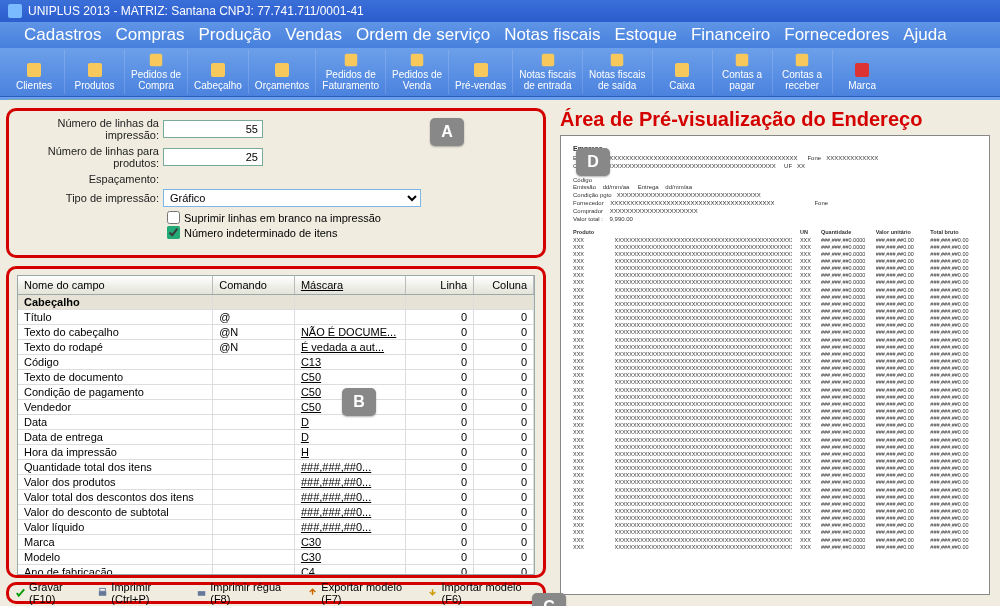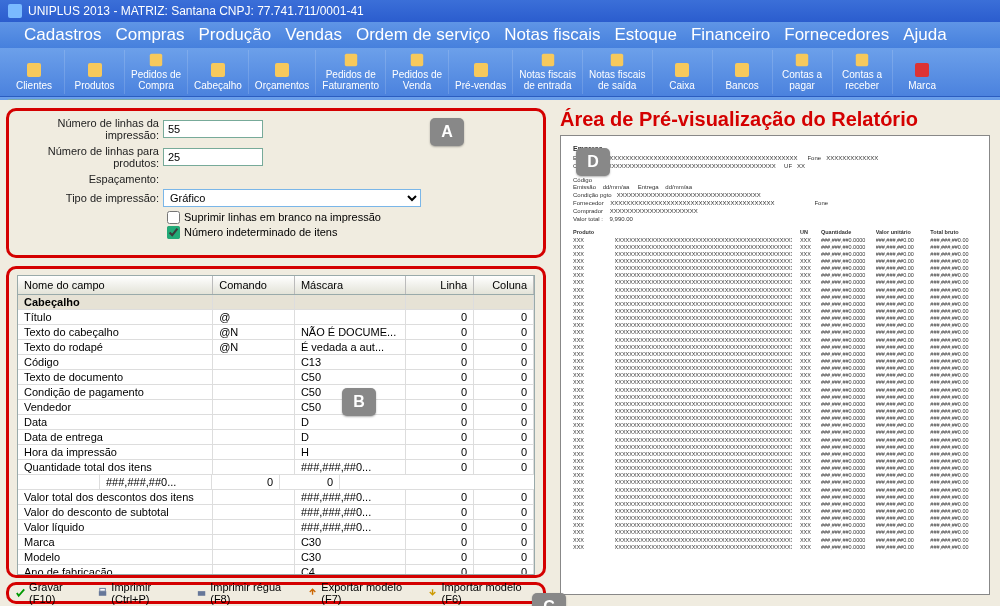--- a/index.html
+++ b/index.html
@@ -16,29 +16,29 @@
 .tabrow { background: linear-gradient(#6ca0ea,#4b82de); padding:2px 6px 0; display:flex; }
 .tab { background:#fff; color:#444; border-radius:4px 4px 0 0; padding:3px 10px 3px 8px; font-size:11px; display:flex; align-items:center; gap:6px; border:1px solid #7aa; border-bottom:none;}
 .tab .tclose{color:#c07000;font-weight:bold;}
 
 .content { position:absolute; top:100px; left:0; right:0; bottom:0; background:#f0ece0;}
 .leftpanel { position:absolute; left:6px; top:8px; width:540px; }
 .redbox { border:3px solid #d40000; border-radius:10px; background:#f0ece0; padding:6px 8px; position:relative; }
 .redbox.formbox{height:150px;}
 .formrow { display:flex; align-items:center; margin-bottom:4px; }
 .formrow label{ width:146px; text-align:right; padding-right:4px; color:#222; font-size:11px;}
-.formrow input[type=text]{ width:100px; padding:2px 4px; border:1px solid #7a9; background:#fff; font-size:11px;}
+.formrow input[type=text]{ width:100px; text-align:right; padding:2px 4px; border:1px solid #7a9; background:#fff; font-size:11px;}
 .formrow select{ width:258px; padding:1px 2px; border:1px solid #7ab6e8; background:#fff; font-size:11px;}
-.check{display:flex;gap:4px;margin-left:150px;font-size:11px;margin-top:2px;}
+.check{display:flex;align-items:center;gap:4px;margin-left:150px;font-size:11px;margin-top:2px;}
 .check input{accent-color:#2a7;}
 
 .tablebox{margin-top:8px; height:312px; overflow:hidden;}
 .gridhdr{display:flex;background:linear-gradient(#fff,#e3e3d8);border:1px solid #9aa;font-size:11px;}
 .gridhdr div{padding:3px 6px;border-right:1px solid #bbb;}
-.col1{width:196px;} .col2{width:82px;} .col3{width:112px;} .col4{width:68px;text-align:right;} .col5{width:60px;text-align:right;}
+.col1{width:196px;} .col2{width:82px;} .col3{width:112px;text-decoration:underline;} .col4{width:68px;text-align:right;} .col5{width:60px;text-align:right;}
 .gridbody{border:1px solid #9aa;border-top:none;background:#fff;overflow:auto;height:280px;}
 .gridrow{display:flex;font-size:11px;border-bottom:1px solid #ddd;}
 .gridrow div{padding:1px 6px;border-right:1px solid #ddd;overflow:hidden;white-space:nowrap;text-overflow:ellipsis;}
 .gridrow.section{background:#e6e2d5;font-weight:bold;}
 .footbar{margin-top:4px;height:22px;display:flex;align-items:center;gap:10px;padding:2px 6px;font-size:11px;}
 .footbar span{display:flex;align-items:center;gap:3px;}
 .fi{width:12px;height:12px;display:inline-block;}
 
 .preview{position:absolute;left:560px;top:8px;right:10px;}
 .pvtitle{color:#d40000;font-weight:bold;font-size:20px;font-family:Arial;}
@@ -140,26 +140,20 @@
         <rect x="2" y="2" width="14" height="14" rx="2" fill="#f7c95c"></rect>
       </svg>
       <span style="white-space:pre-line;line-height:1.1">Notas fiscais
 de saída</span>
     </div>
     <div class="tbtn">
       <svg viewBox="0 0 18 18">
         <rect x="2" y="2" width="14" height="14" rx="2" fill="#f7c95c"></rect>
       </svg>
       <span style="white-space:pre-line;line-height:1.1">Caixa</span>
-    </div>
-    <div class="tbtn">
-      <svg viewBox="0 0 18 18">
-        <rect x="2" y="2" width="14" height="14" rx="2" fill="#f7c95c"></rect>
-      </svg>
-      <span style="white-space:pre-line;line-height:1.1">Bancos</span>
     </div>
     <div class="tbtn">
       <svg viewBox="0 0 18 18">
         <rect x="2" y="2" width="14" height="14" rx="2" fill="#f7c95c"></rect>
       </svg>
       <span style="white-space:pre-line;line-height:1.1">Contas a
 pagar</span>
     </div>
     <div class="tbtn">
       <svg viewBox="0 0 18 18">
@@ -298,20 +292,21 @@
             <div class="col5">0</div>
           </div>
           <div class="gridrow">
             <div class="col1">Quantidade total dos itens</div>
             <div class="col2"></div>
             <div class="col3">###,###,##0...</div>
             <div class="col4">0</div>
             <div class="col5">0</div>
           </div>
           <div class="gridrow">
+            <div class="col1">Valor dos produtos</div>
             <div class="col2"></div>
             <div class="col3">###,###,##0...</div>
             <div class="col4">0</div>
             <div class="col5">0</div>
           </div>
           <div class="gridrow">
             <div class="col1">Valor total dos descontos dos itens</div>
             <div class="col2"></div>
             <div class="col3">###,###,##0...</div>
             <div class="col4">0</div>
@@ -384,21 +379,21 @@
       <span>
           <svg class="fi" viewBox="0 0 12 12">
             <path d="M6 8V2m-3 3l3 3 3-3" stroke="#c90" stroke-width="1.5" fill="none"></path>
           </svg>
           <span>Importar modelo (F6)</span>
         </span>
     </div>
   </div>
 
   <div class="preview">
-    <div class="pvtitle">Área de Pré-visualização do Relatório</div>
+    <div class="pvtitle">Área de Pré-visualização do Endereço</div>
     <div class="paper" id="paper">
         <div class="ph">Empresa</div>
         <div class="pl">Endereço &nbsp;&nbsp; XXXXXXXXXXXXXXXXXXXXXXXXXXXXXXXXXXXXXXXXXXXXXXXX &nbsp;&nbsp;&nbsp;&nbsp; Fone &nbsp; XXXXXXXXXXXXX</div>
         <div class="pl">Cidade &nbsp;&nbsp;&nbsp;&nbsp;&nbsp; XXXXXXXXXXXXXXXXXXXXXXXXXXXXXXXXXXXXXXXXXXX &nbsp;&nbsp;&nbsp; UF &nbsp; XX</div>
         <div class="pl" style="margin-top:6px">Código</div>
         <div class="pl">Emissão &nbsp;&nbsp; dd/mm/aa &nbsp;&nbsp;&nbsp; Entrega &nbsp;&nbsp; dd/mm/aa</div>
         <div class="pl">Condição pgto &nbsp; XXXXXXXXXXXXXXXXXXXXXXXXXXXXXXXXXXXX</div>
         <div class="pl">Fornecedor &nbsp;&nbsp; XXXXXXXXXXXXXXXXXXXXXXXXXXXXXXXXXXXXXXXXX &nbsp;&nbsp;&nbsp;&nbsp;&nbsp;&nbsp;&nbsp;&nbsp;&nbsp;&nbsp;&nbsp;&nbsp;&nbsp;&nbsp;&nbsp;&nbsp;&nbsp;&nbsp;&nbsp;&nbsp;&nbsp;&nbsp; Fone</div>
         <div class="pl">Comprador &nbsp;&nbsp; XXXXXXXXXXXXXXXXXXXXXX</div>
         <div class="pl">Valor total : &nbsp;&nbsp; 9,990.00</div>

